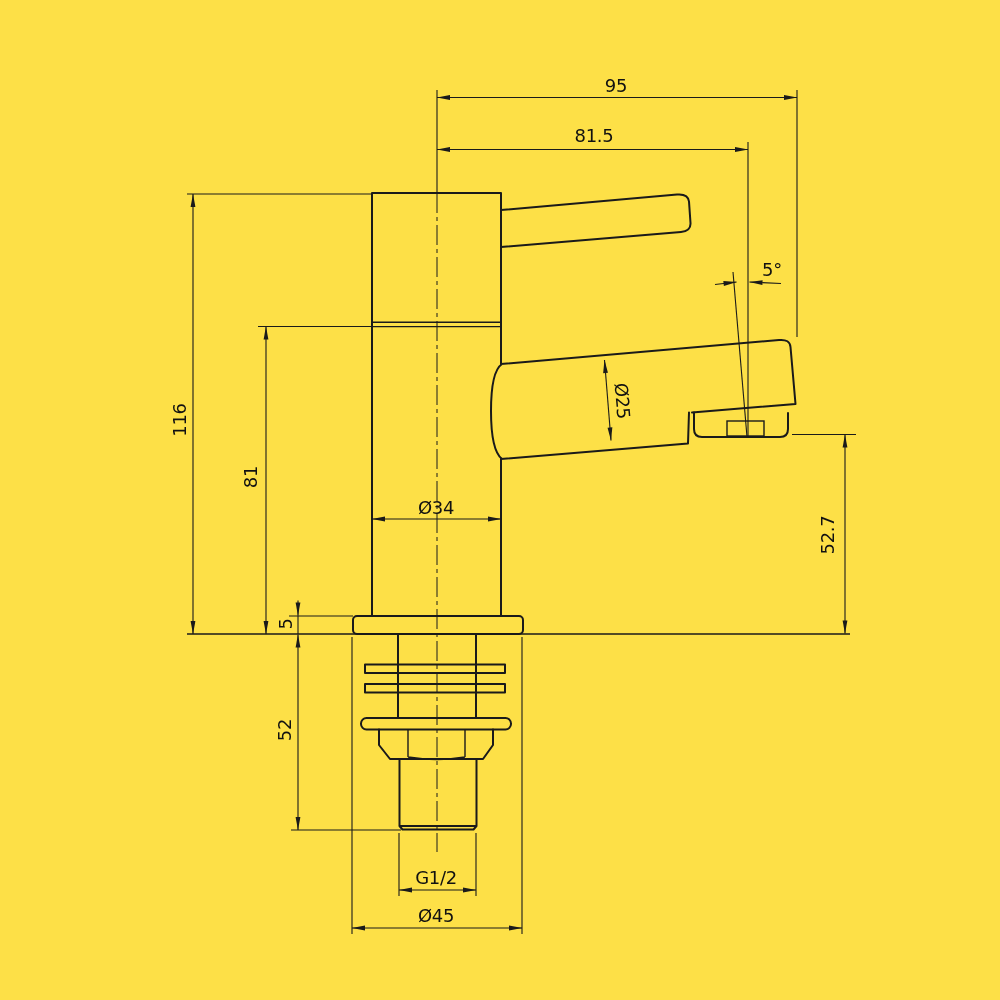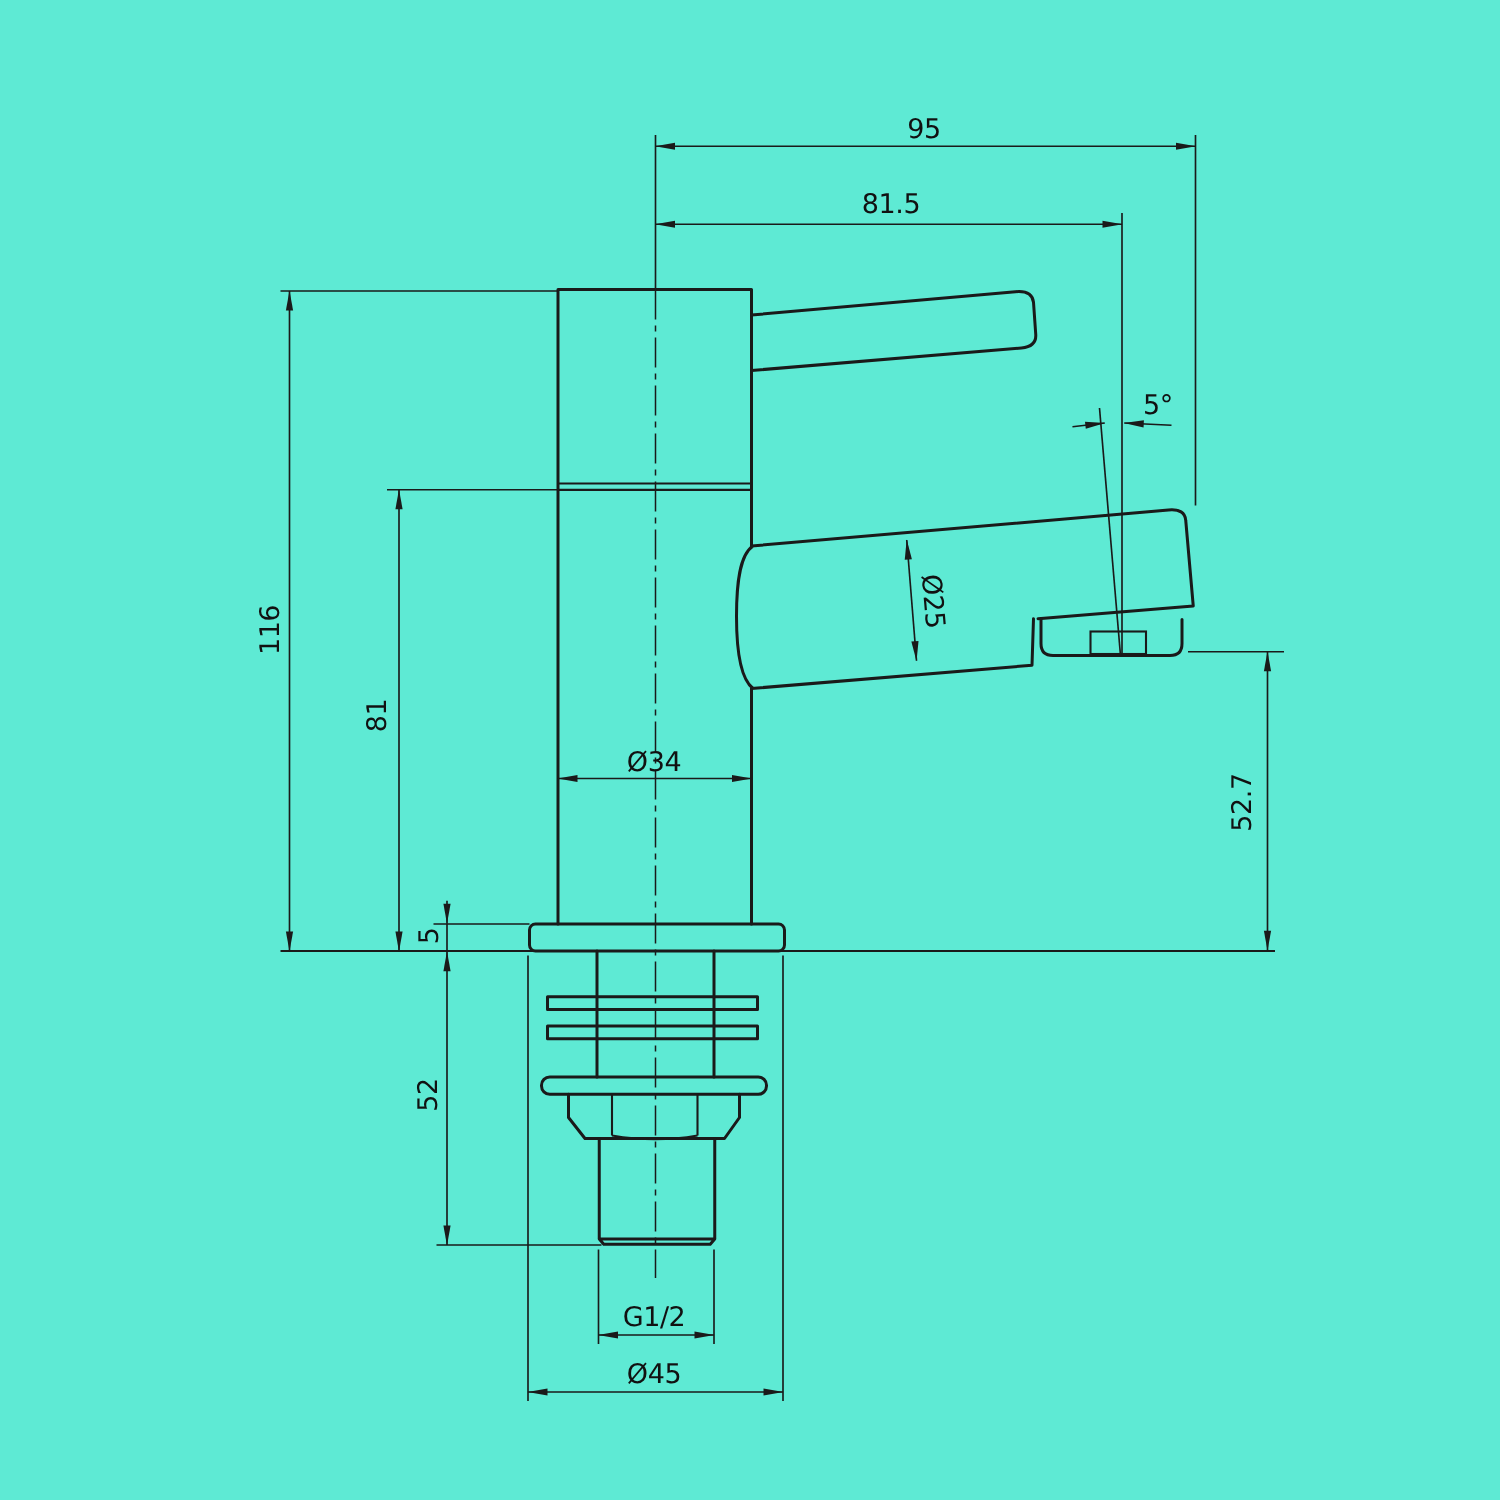--- a/index.html
+++ b/index.html
@@ -1,16 +1,16 @@
 <!DOCTYPE html>
 <html><head>
 <meta charset="utf-8">
 <style>
   html,body{margin:0;padding:0;background:#fff;}
-  .canvas{position:relative;width:1000px;height:1000px;background:#5eead4;overflow:hidden;}
+  .canvas{position:relative;width:1000px;height:1000px;background:#fde047;overflow:hidden;}
   svg{display:block;}
   .part{stroke:#1a1a1a;stroke-width:2;fill:none;stroke-linejoin:round;stroke-linecap:round;}
   .part-thin{stroke:#1a1a1a;stroke-width:1.4;fill:none;}
   .dim{stroke:#1a1a1a;stroke-width:1.1;fill:none;}
   .cl{stroke:#1a1a1a;stroke-width:1;fill:none;stroke-dasharray:20 4 4 4;}
   .dimtxt{font-family:"DejaVu Sans",sans-serif;font-size:18px;fill:#111;text-anchor:middle;letter-spacing:-0.3px;}
 </style>
 </head>
 <body>
 

